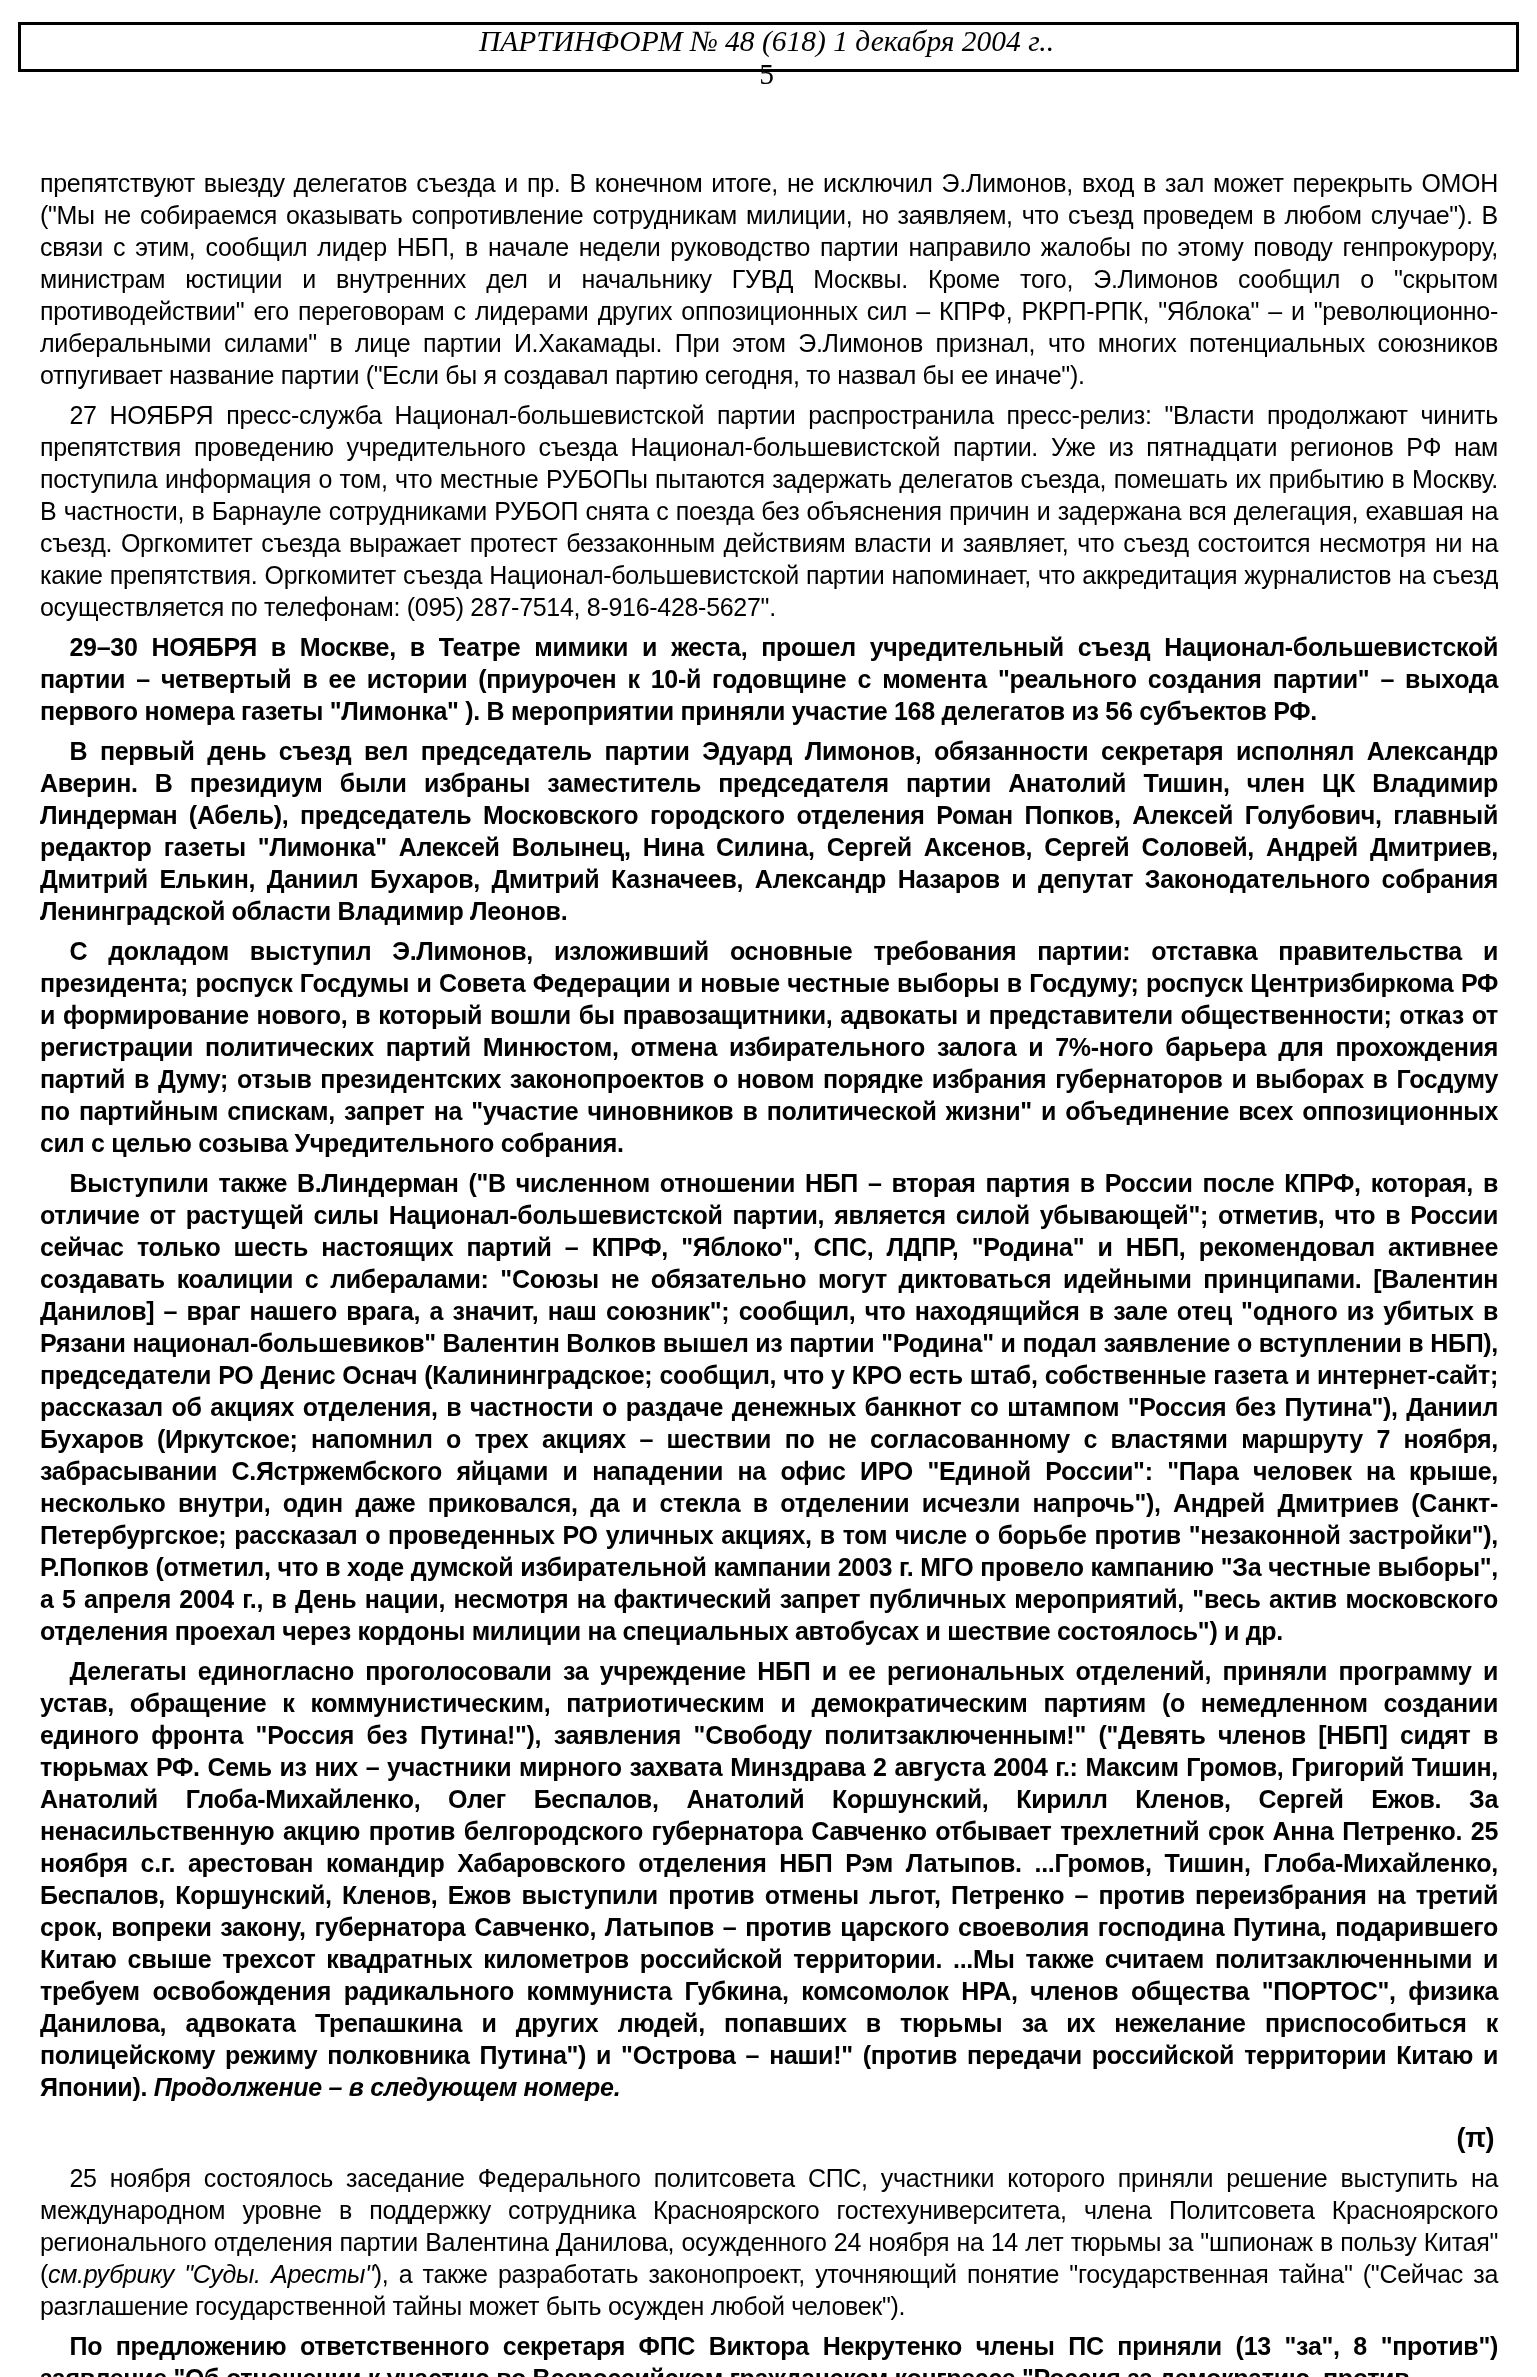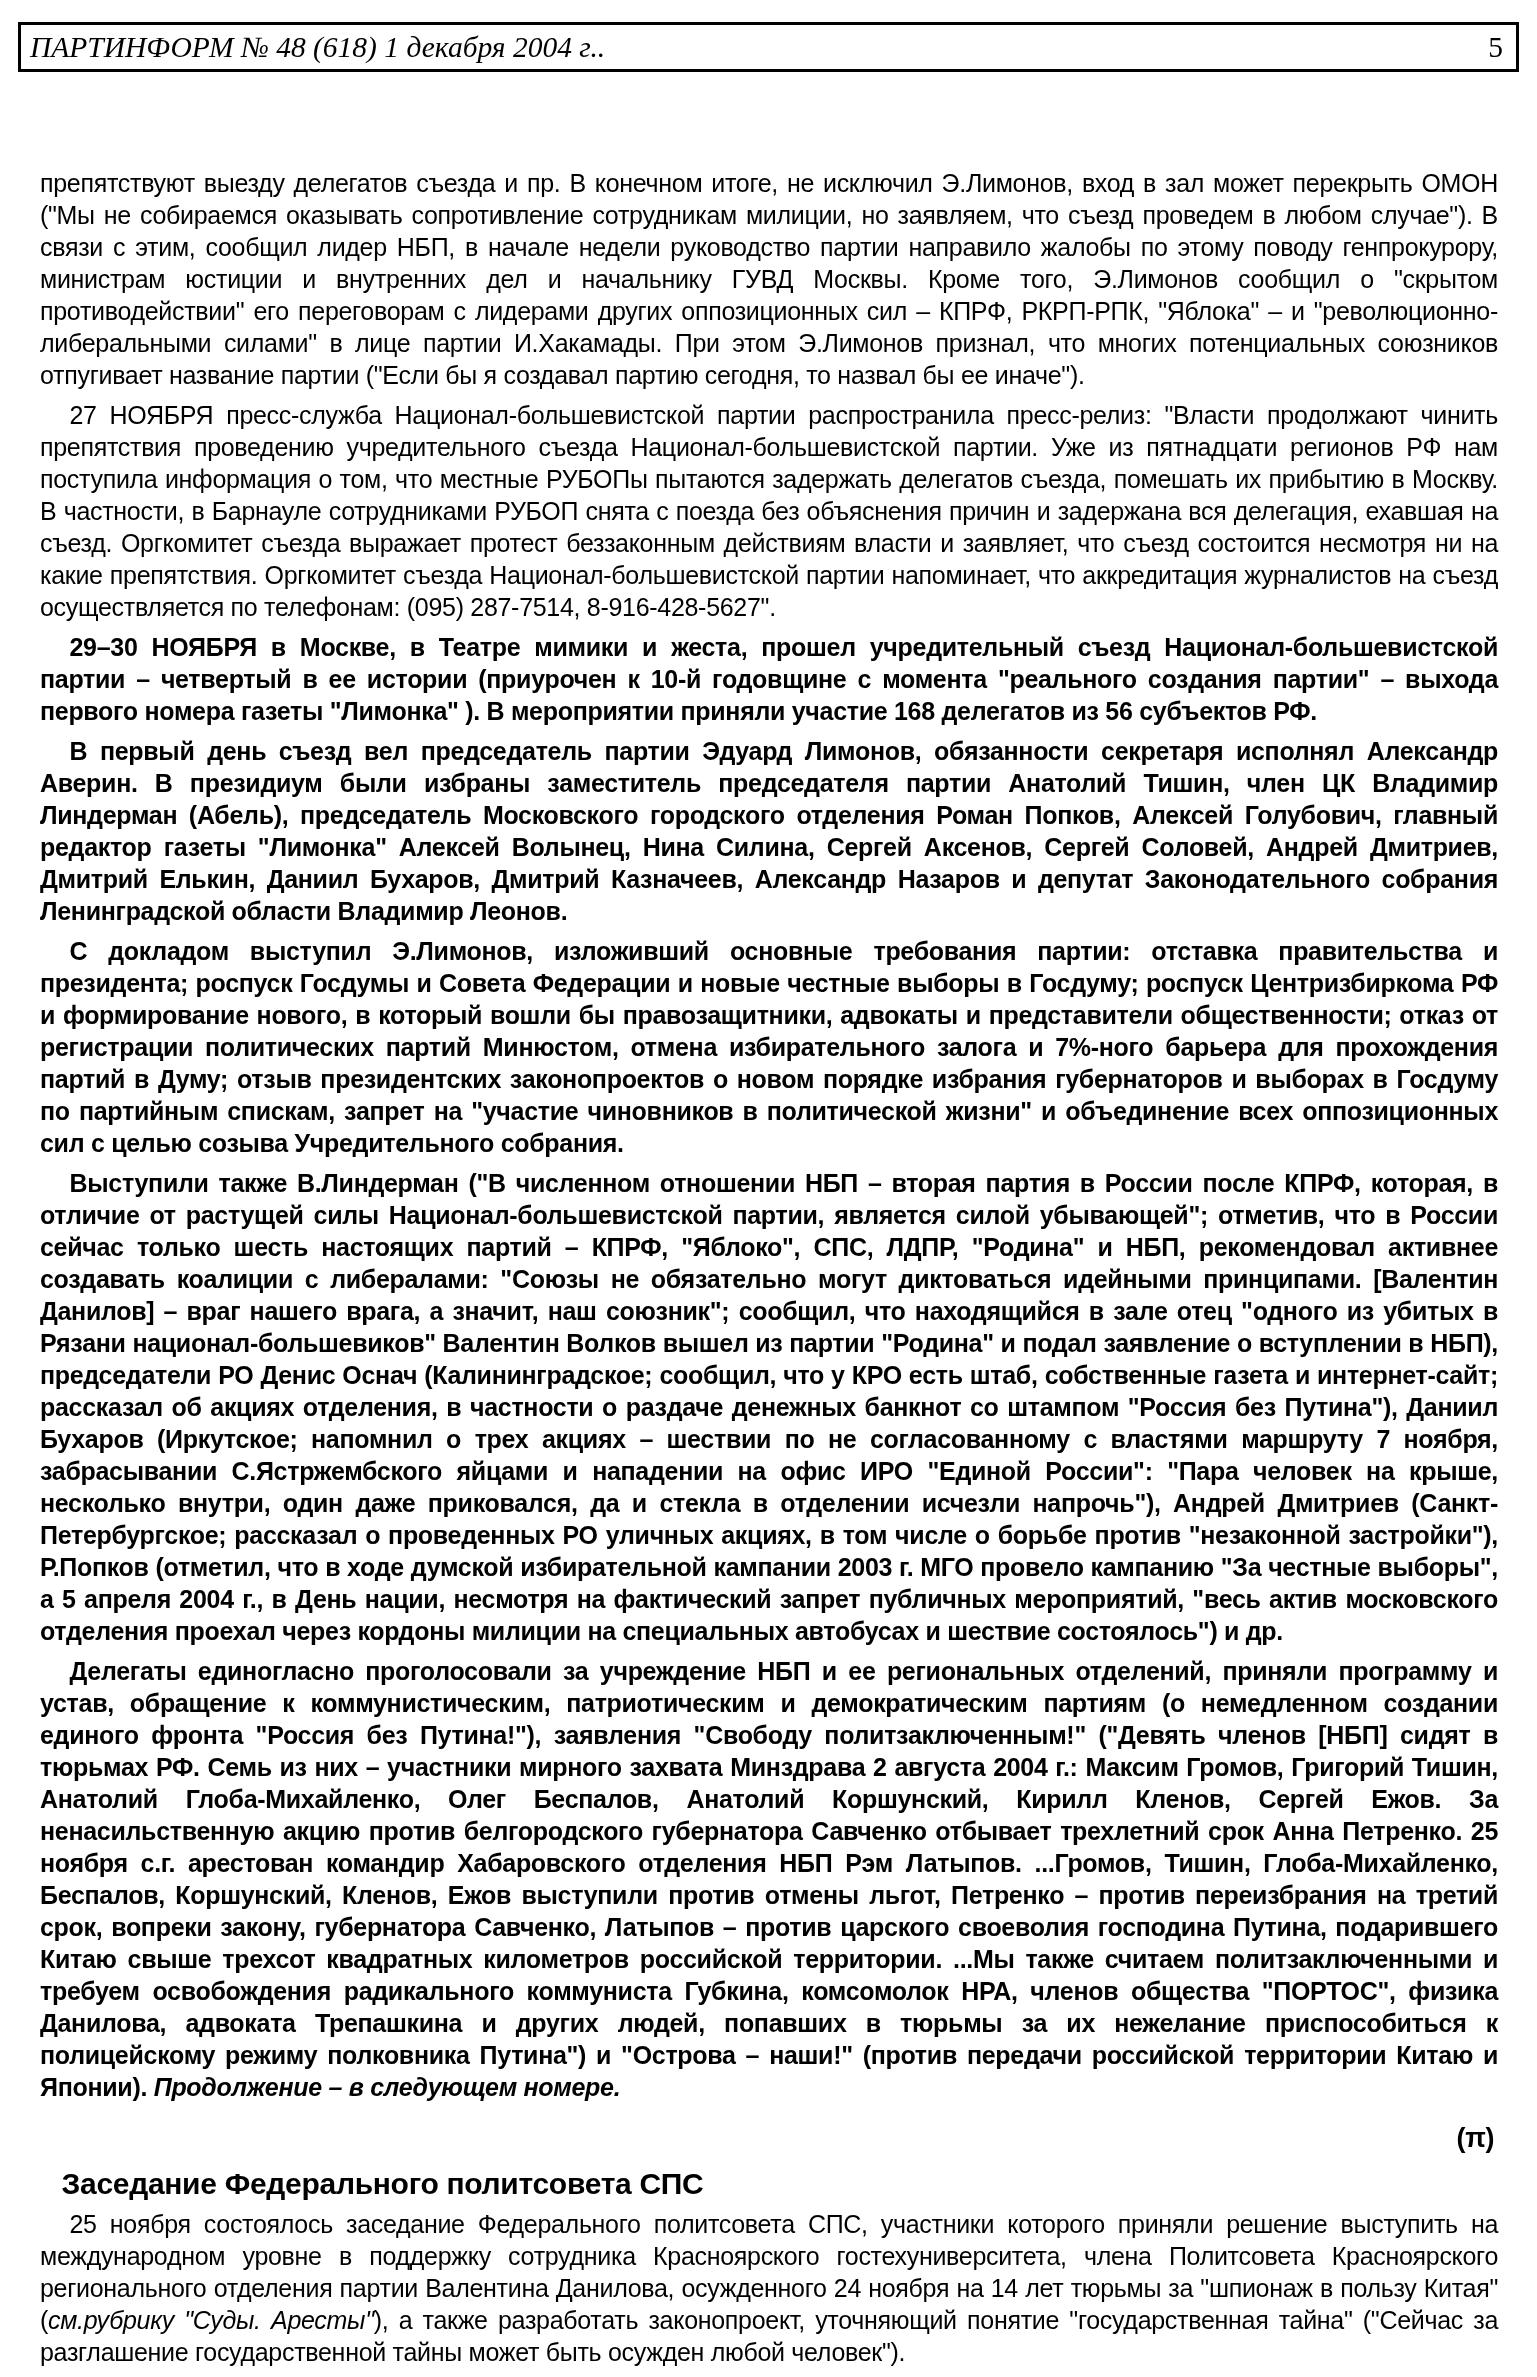--- a/index.html
+++ b/index.html
@@ -18,20 +18,21 @@
   .header-box {
     box-sizing: border-box;
     margin: 22px 18px 0 18px;
     border: 3.8px solid #000000;
     height: 50px;
     display: flex;
     align-items: center;
     justify-content: space-between;
     padding: 0 13px 0 9px;
     background: #ffffff;
+    flex-direction: column;
   }
   .journal-title {
     font-family: "Liberation Serif", serif;
     font-style: italic;
     font-size: 29.5px;
     white-space: nowrap;
   }
   .page-num {
     font-family: "Liberation Serif", serif;
     font-size: 29.5px;
@@ -91,21 +92,20 @@
     <p class="bold">В первый день съезд вел председатель партии Эдуард Лимонов, обязанности секретаря исполнял Александр Аверин. В президиум были избраны заместитель председателя партии Анатолий Тишин, член ЦК Владимир Линдерман (Абель), председатель Московского городского отделения Роман Попков, Алексей Голубович, главный редактор газеты "Лимонка" Алексей Волынец, Нина Силина, Сергей Аксенов, Сергей Соловей, Андрей Дмитриев, Дмитрий Елькин, Даниил Бухаров, Дмитрий Казначеев, Александр Назаров и депутат Законодательного собрания Ленинградской области Владимир Леонов.</p>
 
     <p class="bold">С докладом выступил Э.Лимонов, изложивший основные требования партии: отставка правительства и президента; роспуск Госдумы и Совета Федерации и новые честные выборы в Госдуму; роспуск Центризбиркома РФ и формирование нового, в который вошли бы правозащитники, адвокаты и представители общественности; отказ от регистрации политических партий Минюстом, отмена избирательного залога и 7%-ного барьера для прохождения партий в Думу; отзыв президентских законопроектов о новом порядке избрания губернаторов и выборах в Госдуму по партийным спискам, запрет на "участие чиновников в политической жизни" и объединение всех оппозиционных сил с целью созыва Учредительного собрания.</p>
 
     <p class="bold">Выступили также В.Линдерман ("В численном отношении НБП – вторая партия в России после КПРФ, которая, в отличие от растущей силы Национал-большевистской партии, является силой убывающей"; отметив, что в России сейчас только шесть настоящих партий – КПРФ, "Яблоко", СПС, ЛДПР, "Родина" и НБП, рекомендовал активнее создавать коалиции с либералами: "Союзы не обязательно могут диктоваться идейными принципами. [Валентин Данилов] – враг нашего врага, а значит, наш союзник"; сообщил, что находящийся в зале отец "одного из убитых в Рязани национал-большевиков" Валентин Волков вышел из партии "Родина" и подал заявление о вступлении в НБП), председатели РО Денис Оснач (Калининградское; сообщил, что у КРО есть штаб, собственные газета и интернет-сайт; рассказал об акциях отделения, в частности о раздаче денежных банкнот со штампом "Россия без Путина"), Даниил Бухаров (Иркутское; напомнил о трех акциях – шествии по не согласованному с властями маршруту 7 ноября, забрасывании С.Ястржембского яйцами и нападении на офис ИРО "Единой России": "Пара человек на крыше, несколько внутри, один даже приковался, да и стекла в отделении исчезли напрочь"), Андрей Дмитриев (Санкт-Петербургское; рассказал о проведенных РО уличных акциях, в том числе о борьбе против "незаконной застройки"), Р.Попков (отметил, что в ходе думской избирательной кампании 2003 г. МГО провело кампанию "За честные выборы", а 5 апреля 2004 г., в День нации, несмотря на фактический запрет публичных мероприятий, "весь актив московского отделения проехал через кордоны милиции на специальных автобусах и шествие состоялось") и др.</p>
 
     <p class="bold"><span>Делегаты единогласно проголосовали за учреждение НБП и ее региональных отделений, приняли программу и устав, обращение к коммунистическим, патриотическим и демократическим партиям (о немедленном создании единого фронта "Россия без Путина!"), заявления "Свободу политзаключенным!" ("Девять членов [НБП] сидят в тюрьмах РФ. Семь из них – участники мирного захвата Минздрава 2 августа 2004 г.: Максим Громов, Григорий Тишин, Анатолий Глоба-Михайленко, Олег Беспалов, Анатолий Коршунский, Кирилл Кленов, Сергей Ежов. За ненасильственную акцию против белгородского губернатора Савченко отбывает трехлетний срок Анна Петренко. 25 ноября с.г. арестован командир Хабаровского отделения НБП Рэм Латыпов. ...Громов, Тишин, Глоба-Михайленко, Беспалов, Коршунский, Кленов, Ежов выступили против отмены льгот, Петренко – против переизбрания на третий срок, вопреки закону, губернатора Савченко, Латыпов – против царского своеволия господина Путина, подарившего Китаю свыше трехсот квадратных километров российской территории. ...Мы также считаем политзаключенными и требуем освобождения радикального коммуниста Губкина, комсомолок НРА, членов общества "ПОРТОС", физика Данилова, адвоката Трепашкина и других людей, попавших в тюрьмы за их нежелание приспособиться к полицейскому режиму полковника Путина") и "Острова – наши!" (против передачи российской территории Китаю и Японии). </span><span class="italic">Продолжение – в следующем номере.</span></p>
 
     <p class="pi-line">(π)</p>
 
-    <div class="section-heading">Заседание Федерального политсовета СПС</div>
 
     <p><span>25 ноября состоялось заседание Федерального политсовета СПС, участники которого приняли решение выступить на международном уровне в поддержку сотрудника Красноярского гостехуниверситета, члена Политсовета Красноярского регионального отделения партии Валентина Данилова, осужденного 24 ноября на 14 лет тюрьмы за "шпионаж в пользу Китая" (</span><span class="italic">см.рубрику "Суды. Аресты"</span><span>), а также разработать законопроект, уточняющий понятие "государственная тайна" ("Сейчас за разглашение государственной тайны может быть осужден любой человек").</span></p>
 
     <p class="bold">По предложению ответственного секретаря ФПС Виктора Некрутенко члены ПС приняли (13 "за", 8 "против") заявление "Об отношении к участию во Всероссийском гражданском конгрессе "Россия за демократию, против</p>
 
   </div>
 
 </div>
 
 

